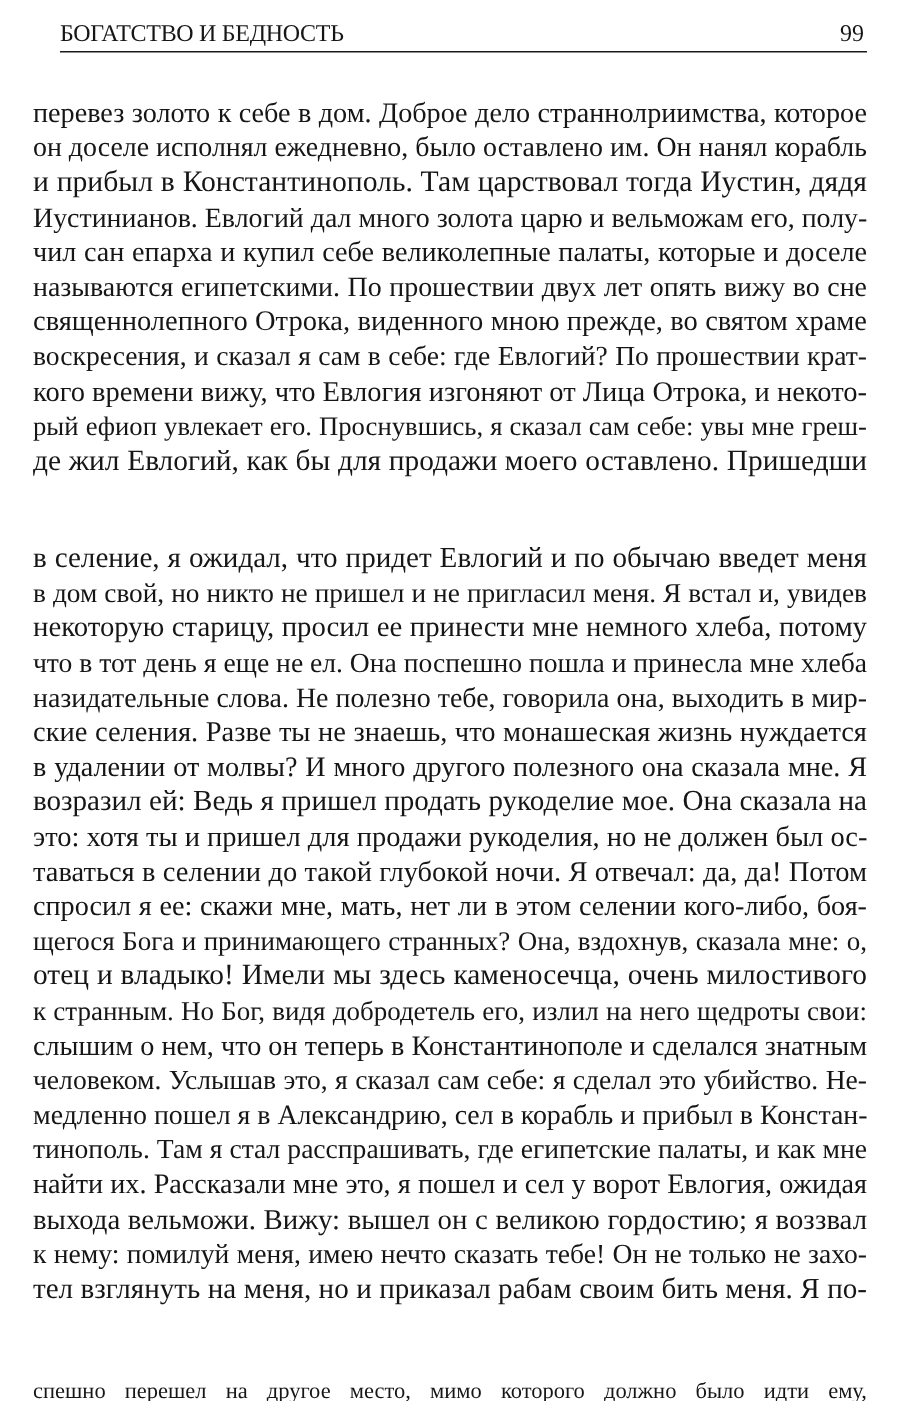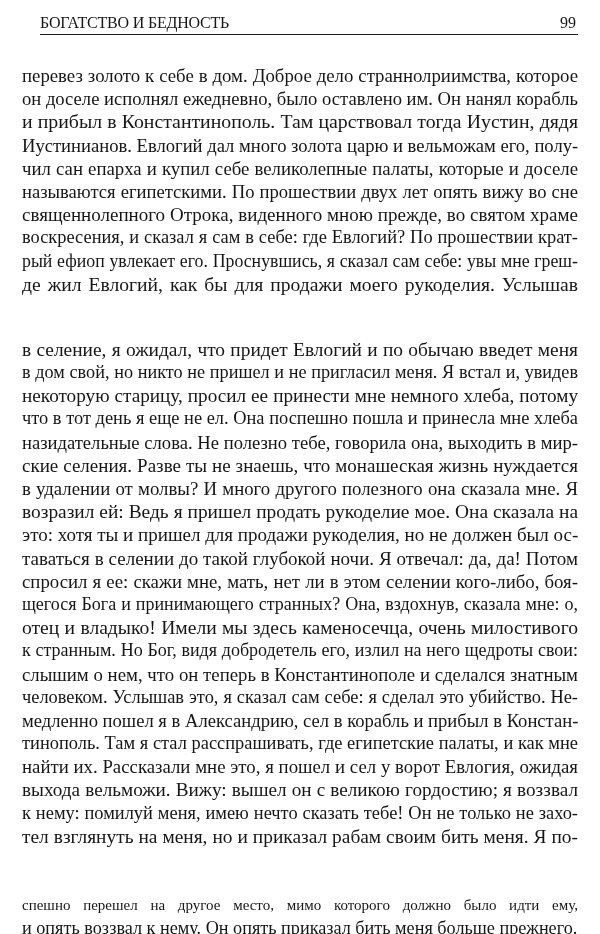--- a/index.html
+++ b/index.html
@@ -43,22 +43,23 @@
 
   <div class="body-text">
     <span class="line" style="height: 23.1892px; line-height: 23.1892px; display: block; width: 556px; font-size: 18.8px;">перевез золото к себе в дом. Доброе дело страннолриимства, которое</span>
     <span class="line" style="height: 23.1892px; line-height: 23.1892px; display: block; width: 556px; font-size: 18.6px;">он доселе исполнял ежедневно, было оставлено им. Он нанял корабль</span>
     <span class="line" style="height: 23.1892px; line-height: 23.1892px; display: block; width: 556px; font-size: 19.8px;">и прибыл в Константинополь. Там царствовал тогда Иустин, дядя</span>
     <span class="line" style="height: 23.1892px; line-height: 23.1892px; display: block; width: 556px; font-size: 18.6px;">Иустинианов. Евлогий дал много золота царю и вельможам его, полу-</span>
     <span class="line" style="height: 23.1892px; line-height: 23.1892px; display: block; width: 556px; font-size: 18.8px;">чил сан епарха и купил себе великолепные палаты, которые и доселе</span>
     <span class="line" style="height: 23.1892px; line-height: 23.1892px; display: block; width: 556px; font-size: 18.6px;">называются египетскими. По прошествии двух лет опять вижу во сне</span>
     <span class="line" style="height: 23.1892px; line-height: 23.1892px; display: block; width: 556px; font-size: 19px;">священнолепного Отрока, виденного мною прежде, во святом храме</span>
     <span class="line" style="height: 23.1892px; line-height: 23.1892px; display: block; width: 556px; font-size: 18.4px;">воскресения, и сказал я сам в себе: где Евлогий? По прошествии крат-</span>
+    <span class="line" style="height: 23.1892px; line-height: 23.1892px; display: block; width: 556px; font-size: 19px;">кого времени вижу, что Евлогия изгоняют от Лица Отрока, и некото-</span>
     <span class="line" style="height: 23.1892px; line-height: 23.1892px; display: block; width: 556px; font-size: 17.8px;">рый ефиоп увлекает его. Проснувшись, я сказал сам себе: увы мне греш-</span>
-    <span class="line" style="height: 23.1892px; line-height: 23.1892px; display: block; width: 556px; font-size: 19.6px;">де жил Евлогий, как бы для продажи моего рукоделия. Услышав</span>
+    <span class="line" style="height: 23.1892px; line-height: 23.1892px; display: block; width: 556px; font-size: 19.6px;">де жил Евлогий, как бы для продажи моего оставлено. Пришедши</span>
     <span class="line" style="height: 23.1892px; line-height: 23.1892px; display: block; width: 556px; font-size: 19.4px; margin-top: 42px;">в селение, я ожидал, что придет Евлогий и по обычаю введет меня</span>
     <span class="line" style="height: 23.1892px; line-height: 23.1892px; display: block; width: 556px; font-size: 18.2px;">в дом свой, но никто не пришел и не пригласил меня. Я встал и, увидев</span>
     <span class="line" style="height: 23.1892px; line-height: 23.1892px; display: block; width: 556px; font-size: 19.2px;">некоторую старицу, просил ее принести мне немного хлеба, потому</span>
     <span class="line" style="height: 23.1892px; line-height: 23.1892px; display: block; width: 556px; font-size: 18.4px;">что в тот день я еще не ел. Она поспешно пошла и принесла мне хлеба</span>
     <span class="line" style="height: 23.1892px; line-height: 23.1892px; display: block; width: 556px; font-size: 18.6px;">назидательные слова. Не полезно тебе, говорила она, выходить в мир-</span>
     <span class="line" style="height: 23.1892px; line-height: 23.1892px; display: block; width: 556px; font-size: 19px;">ские селения. Разве ты не знаешь, что монашеская жизнь нуждается</span>
     <span class="line" style="height: 23.1892px; line-height: 23.1892px; display: block; width: 556px; font-size: 18.8px;">в удалении от молвы? И много другого полезного она сказала мне. Я</span>
     <span class="line" style="height: 23.1892px; line-height: 23.1892px; display: block; width: 556px; font-size: 19.4px;">возразил ей: Ведь я пришел продать рукоделие мое. Она сказала на</span>
     <span class="line" style="height: 23.1892px; line-height: 23.1892px; display: block; width: 556px; font-size: 19px;">это: хотя ты и пришел для продажи рукоделия, но не должен был ос-</span>
     <span class="line" style="height: 23.1892px; line-height: 23.1892px; display: block; width: 556px; font-size: 19px;">таваться в селении до такой глубокой ночи. Я отвечал: да, да! Потом</span>

